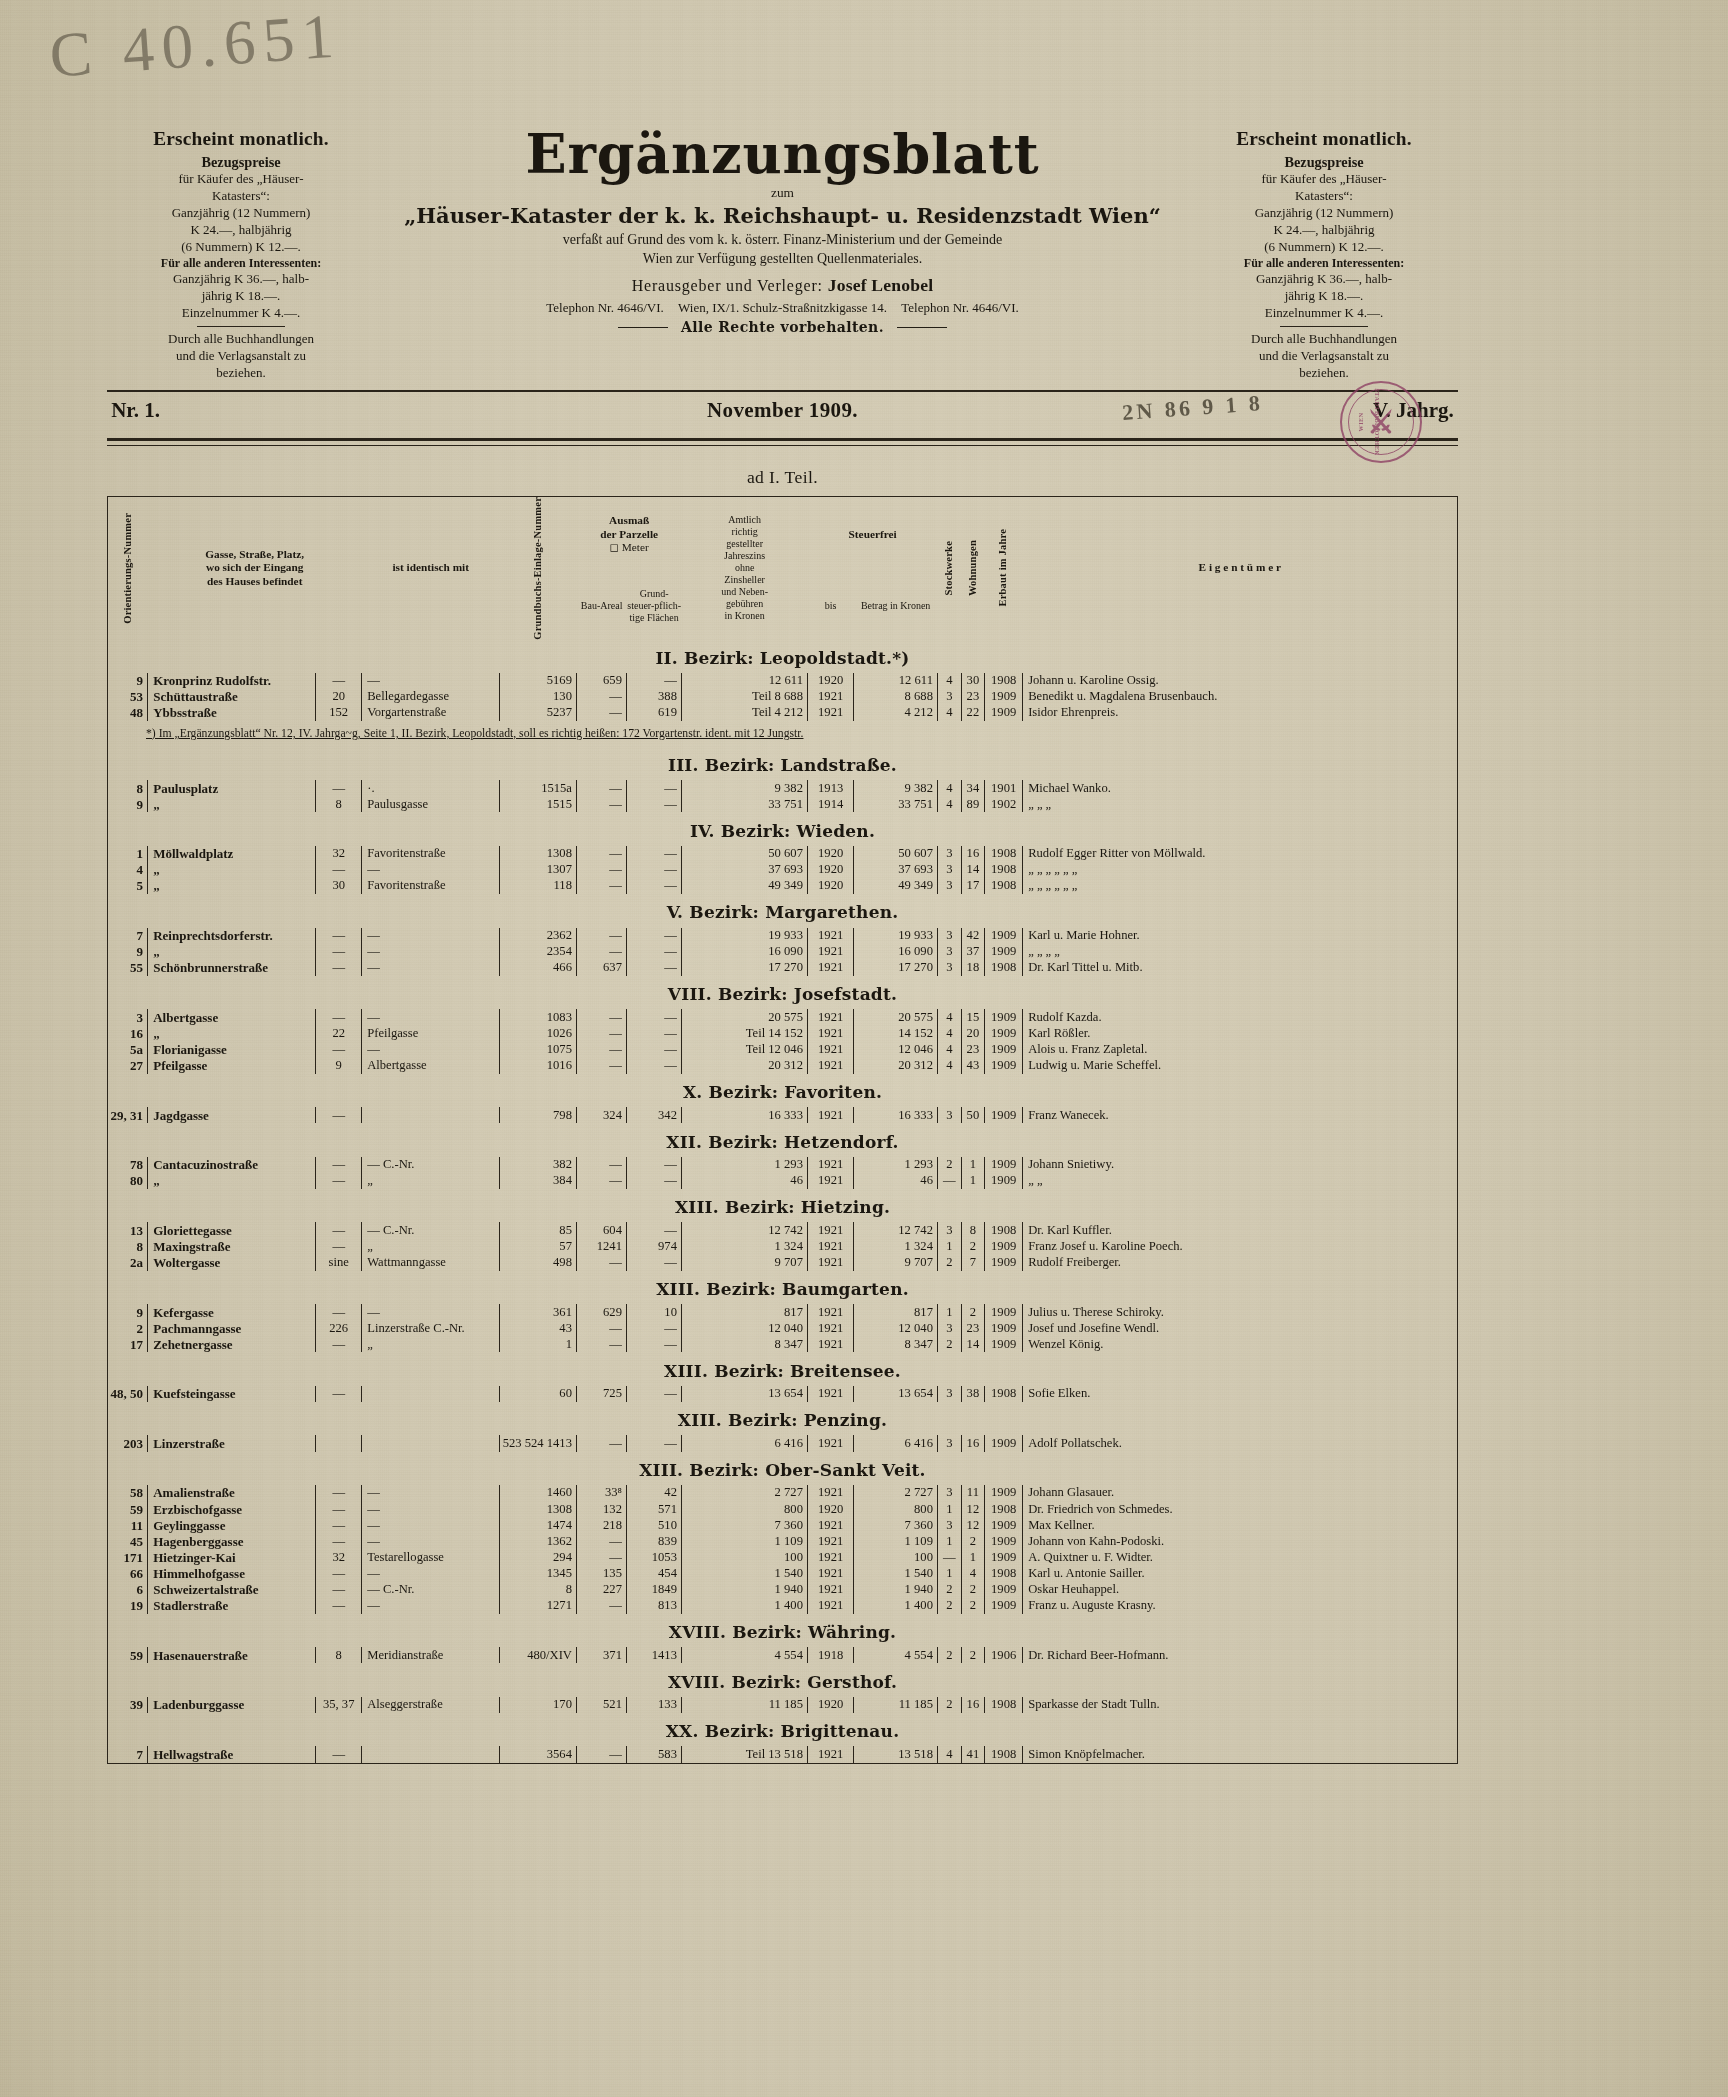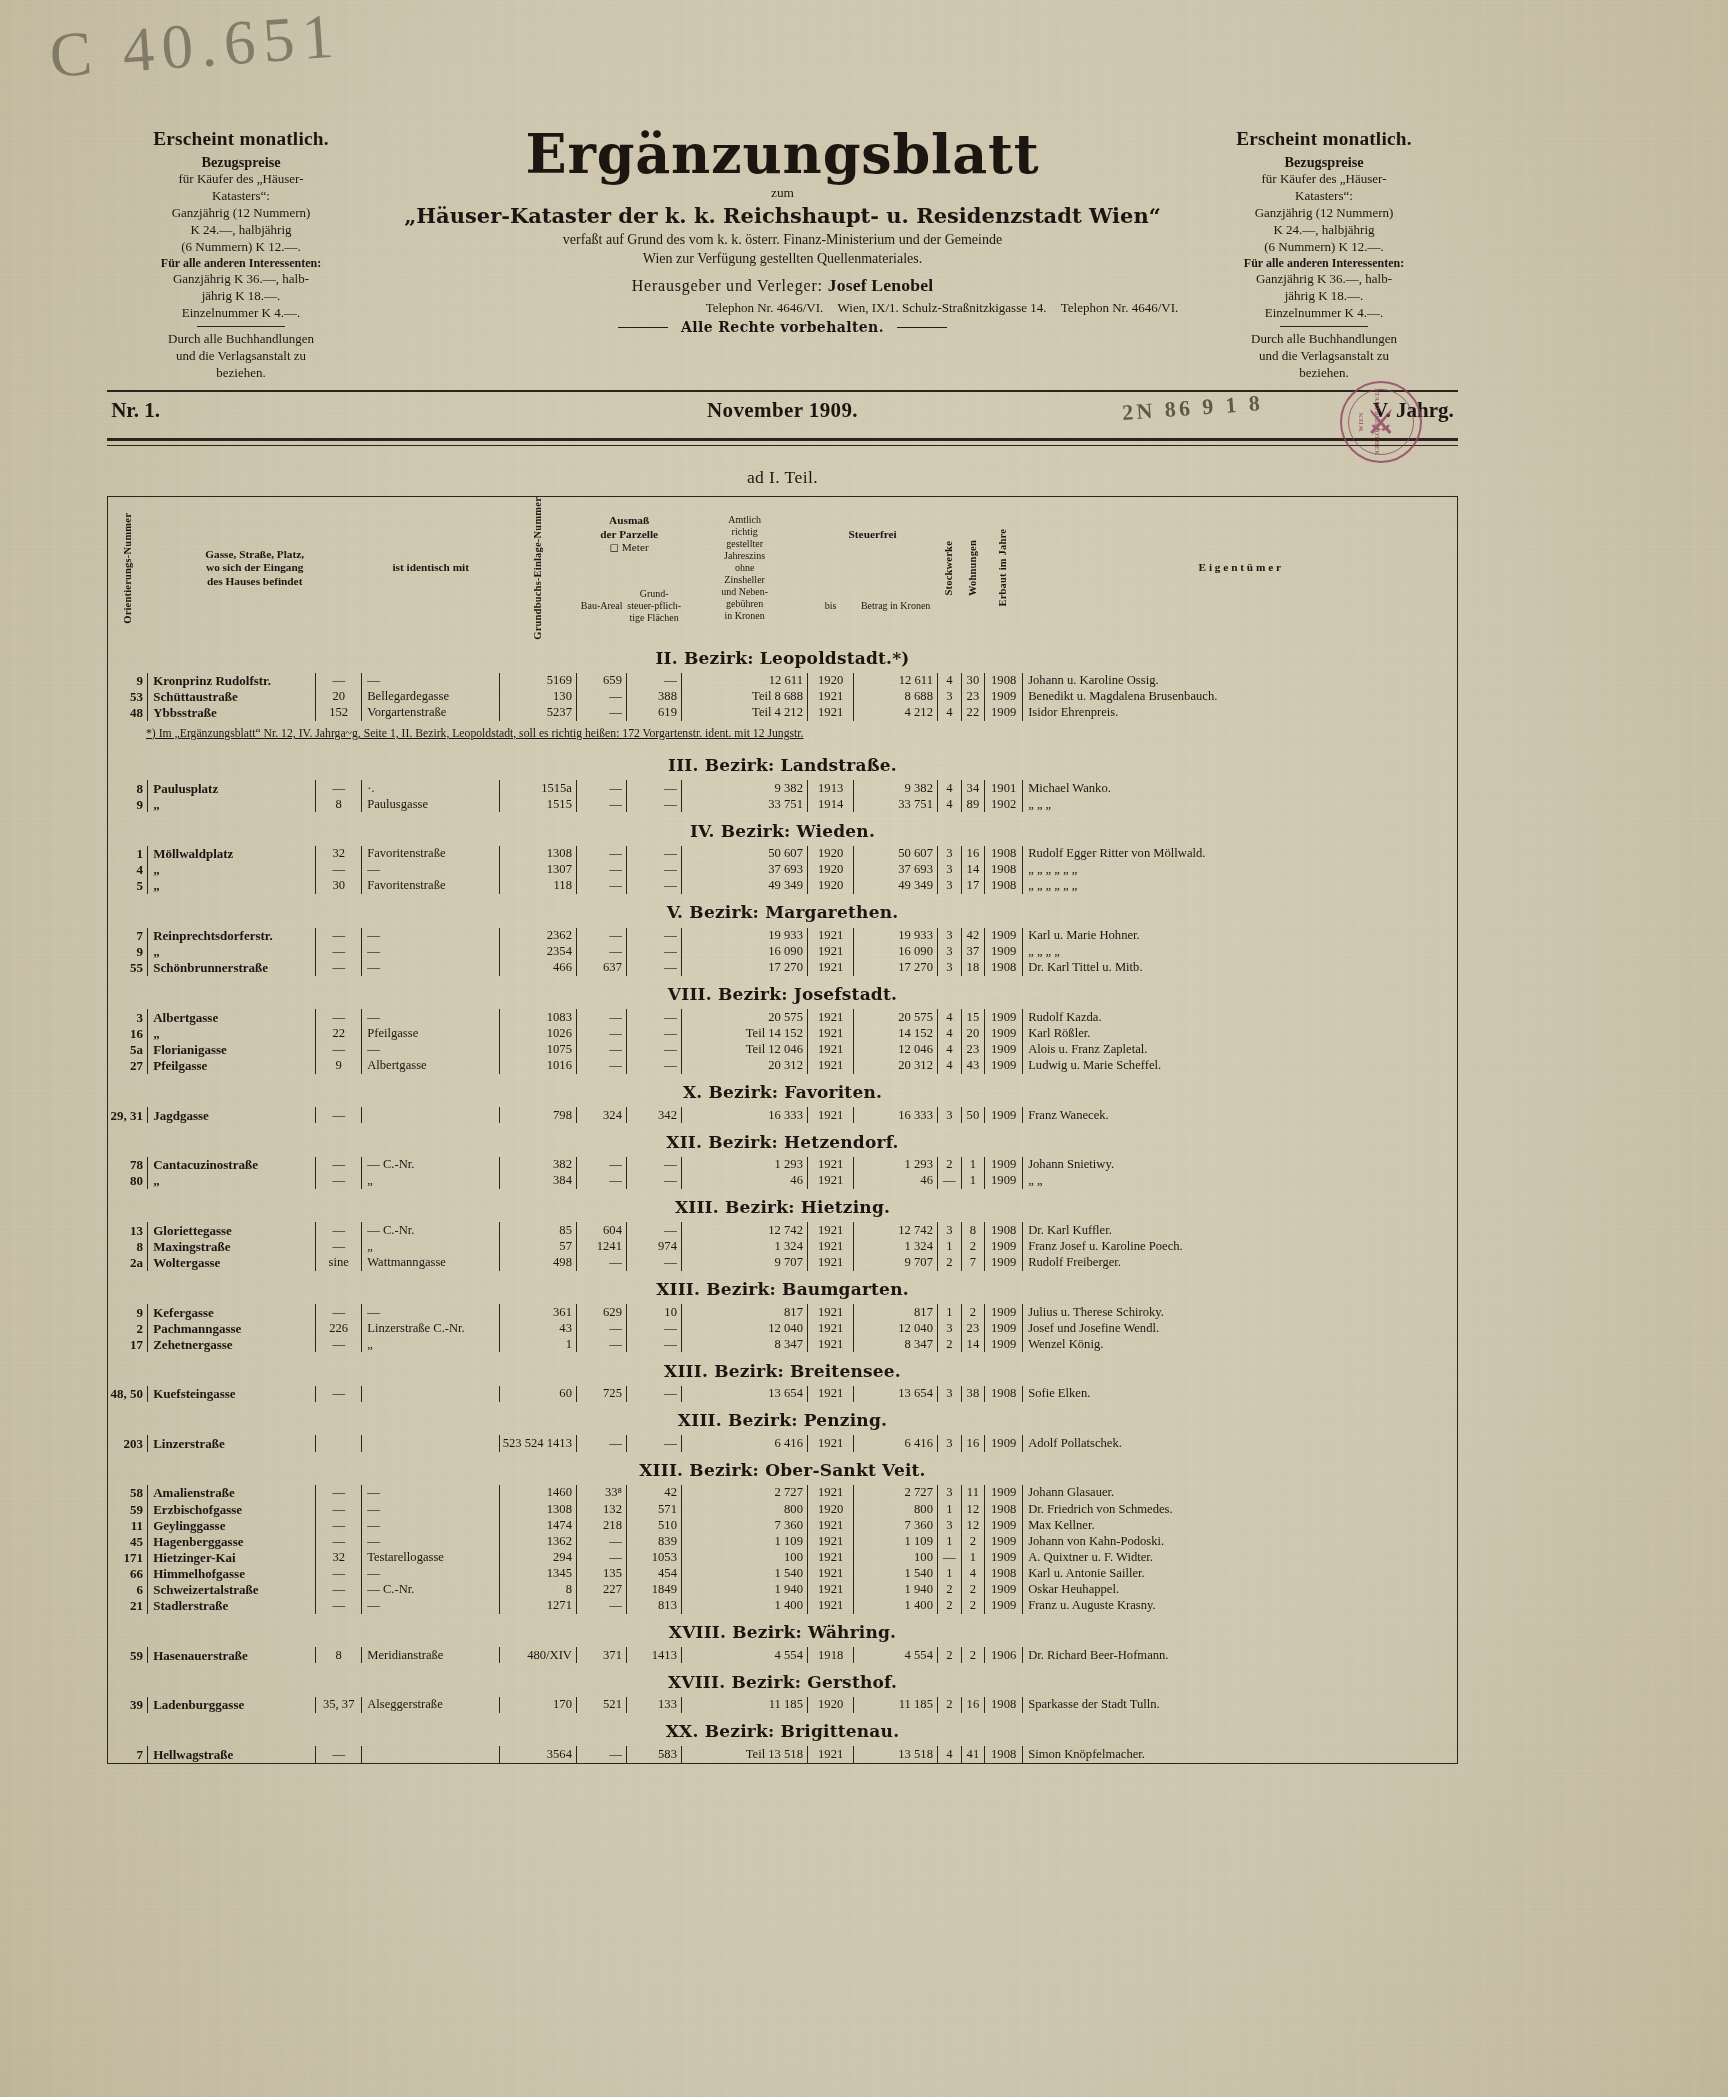--- a/index.html
+++ b/index.html
@@ -117,21 +117,21 @@
     font-family: Liberation Serif, serif;
   }
   .pub-line {
     font-size: 16px;
     margin-top: 6.7px;
     letter-spacing: 0.8px;
   }
   .pub-line b { font-size: 17.6px; letter-spacing: 0.2px; }
   .contact-row {
     display: flex;
-    justify-content: flex-end;
+    justify-content: center;
     align-items: center;
     gap: 14.3px;
     font-size: 13px;
     margin-top: 4.2px;
   }
   .rights {
     font-family: "DejaVu Serif", serif;
     font-weight: bold;
     font-size: 14px;
     letter-spacing: 0.4px;
@@ -1043,21 +1043,21 @@
               <td class="c-right">1849</td>
               <td class="c-right">1 940</td>
               <td class="c-center">1921</td>
               <td class="c-right">1 940</td>
               <td class="c-center">2</td>
               <td class="c-center">2</td>
               <td class="c-center">1909</td>
               <td class="c-left last">Oskar Heuhappel.</td>
             </tr>
             <tr>
-              <td class="c-num">21</td>
+              <td class="c-num">19</td>
               <td class="c-street">Stadlerstraße</td>
               <td class="c-center">—</td>
               <td class="c-left">—</td>
               <td class="c-right">1271</td>
               <td class="c-right">—</td>
               <td class="c-right">813</td>
               <td class="c-right">1 400</td>
               <td class="c-center">1921</td>
               <td class="c-right">1 400</td>
               <td class="c-center">2</td>

